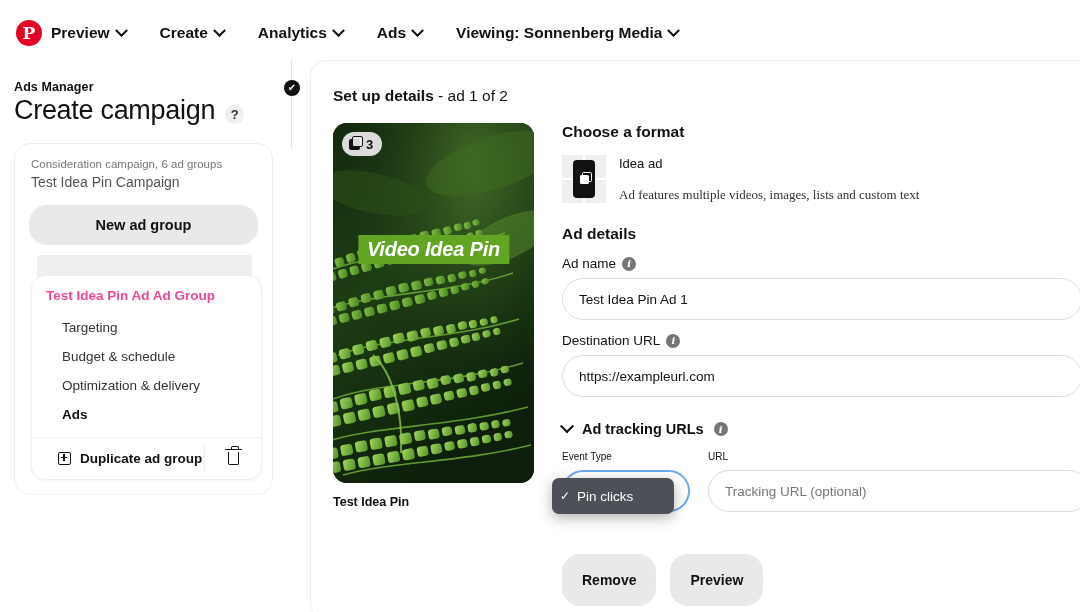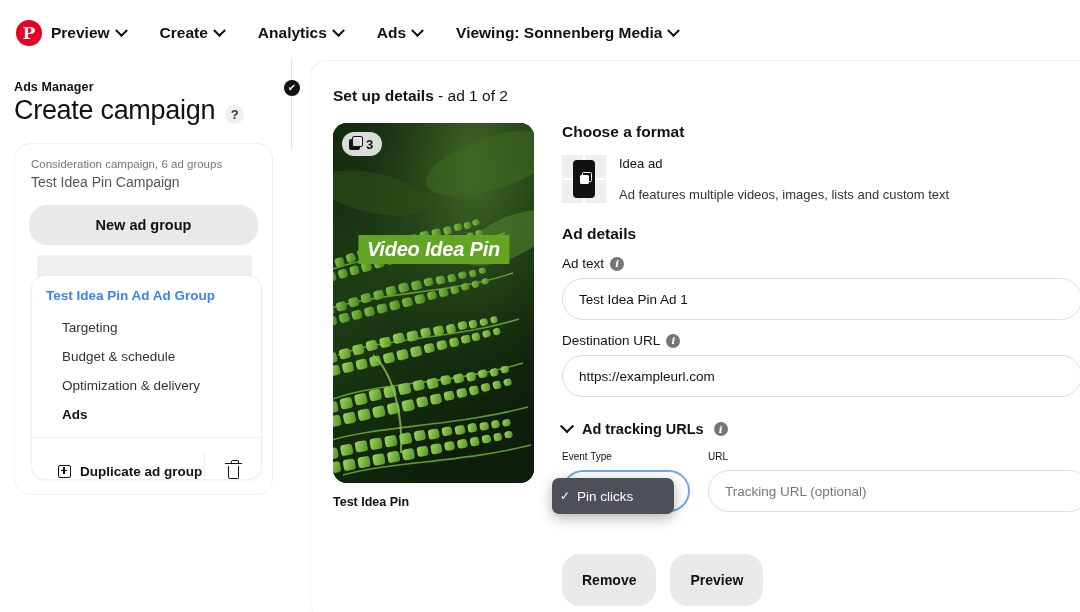--- a/index.html
+++ b/index.html
@@ -82,30 +82,30 @@
     background: #efefef; border-radius: 3px;
   }
 
   .adgroup-card {
     position: relative; margin: -8px 0 0 16px; width: 231px;
     background: #fff; border: 1px solid #efefef; border-radius: 14px;
     box-shadow: 0 1px 3px rgba(0,0,0,.05);
     padding: 12px 0 0 0;
   }
   .adgroup-title {
-    font-size: 13.5px; font-weight: bold; color: #3b82f6;
+    font-size: 13.5px; font-weight: bold; color: #ec4899;
     padding: 0 0 0 14px; margin-bottom: 10px;
   }
   .adgroup-link {
     font-size: 13.5px; color: #333; padding: 7px 0 7px 30px; cursor: pointer;
   }
   .adgroup-link.active { font-weight: bold; color: #111; }
   .adgroup-foot {
     margin-top: 8px; border-top: 1px solid #efefef;
-    height: 42px; display: flex; align-items: flex-end;
+    height: 42px; display: flex; align-items: center;
   }
   .dup-btn {
     flex: 1; display: flex; align-items: center; gap: 9px;
     padding-left: 26px; font-size: 13.5px; font-weight: bold; color: #111;
     cursor: pointer;
   }
   .dup-icon {
     position: relative; width: 13px; height: 13px; flex: none;
     border: 1.6px solid #111; border-radius: 2px;
   }
@@ -195,21 +195,21 @@
     position: absolute; left: 11px; top: 5px;
     width: 22px; height: 38px; background: #111; border-radius: 4px;
     display: flex; align-items: center; justify-content: center;
   }
   .fmt-glyph { position: relative; width: 9px; height: 9px; background: #fff; border-radius: 1.5px; }
   .fmt-glyph:after {
     content:""; position:absolute; right:-3px; top:-3px;
     width: 8px; height: 8px; border: 1.4px solid #fff; border-radius: 1.5px;
   }
   .format-name { font-size: 13px; font-weight: normal; color: #111; }
-  .format-desc { font-size: 13px; color: #333; margin-top: 16px; }
+  .format-desc { font-size: 13px; color: #333; margin-top: 16px; font-family: Liberation Serif, serif; }
 
   .ad-details-title { margin-top: 22px; }
 
   .field-label {
     display: flex; align-items: center; gap: 6px;
     font-size: 13.5px; color: #111; margin-top: 13px;
   }
   .info-i {
     width: 14px; height: 14px; border-radius: 50%; background: #767676;
     color: #fff; font-size: 10px; font-weight: bold;
@@ -592,21 +592,21 @@
           </div>
           <div>
             <div class="format-name">Idea ad</div>
             <div class="format-desc">Ad features multiple videos, images, lists and custom text</div>
           </div>
         </div>
 
         <div class="sec-title ad-details-title">Ad details</div>
 
         <div class="field-label">
-          <span>Ad text</span>
+          <span>Ad name</span>
           <i class="info-i">i</i>
         </div>
         <div class="textinput">Test Idea Pin Ad 1</div>
 
         <div class="field-label">
           <span>Destination URL</span>
           <i class="info-i">i</i>
         </div>
         <div class="textinput">https://exampleurl.com</div>
 

